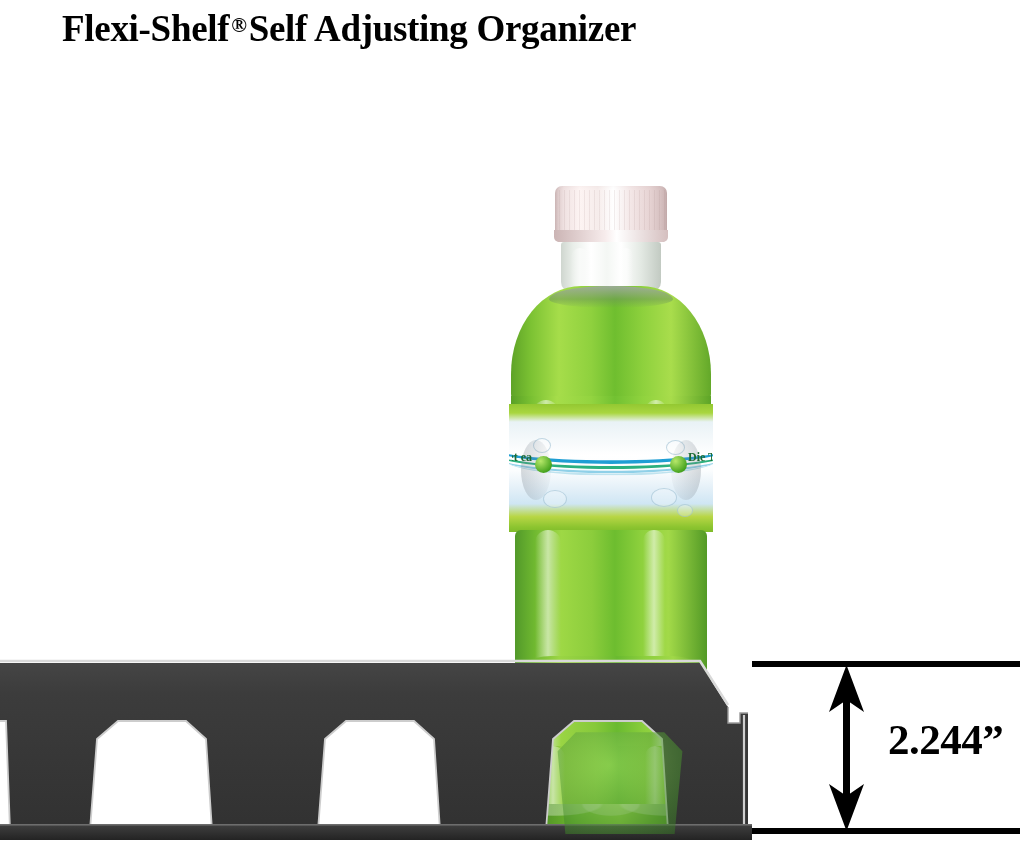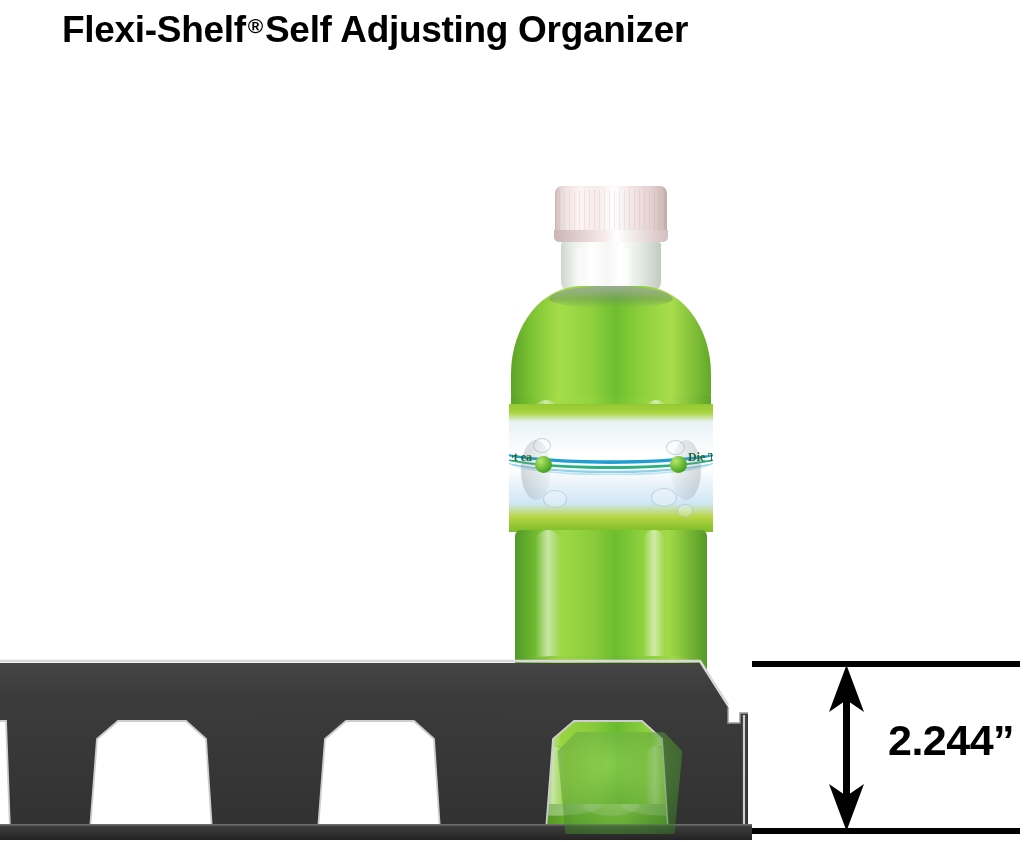--- a/index.html
+++ b/index.html
@@ -19,21 +19,21 @@
   }
 
   
   #title-block {
     position: absolute;
     left: 62px;
     top: 2px;
     width: 930px;
   }
   .title-line {
-    font-family: Liberation Sans, sans-serif;
+    font-family: Liberation Serif, serif;
     font-weight: bold;
     font-size: 37px;
     line-height: 47px;
     color: #000000;
     letter-spacing: -0.3px;
     white-space: nowrap;
   }
   .title-line .reg {
     font-size: 21px;
     vertical-align: 9px;
@@ -233,21 +233,21 @@
     left: 745px;
     top: 650px;
     width: 279px;
     height: 192px;
   }
   #dimension svg { display: block; }
   #dim-value {
     position: absolute;
     left: 143px;
     top: 66px;
-    font-family: Liberation Sans, sans-serif;
+    font-family: Liberation Serif, serif;
     font-weight: bold;
     font-size: 43px;
     line-height: 48px;
     color: #000000;
     letter-spacing: -0.5px;
     white-space: nowrap;
   }
 </style>
 </head>
 <body>

